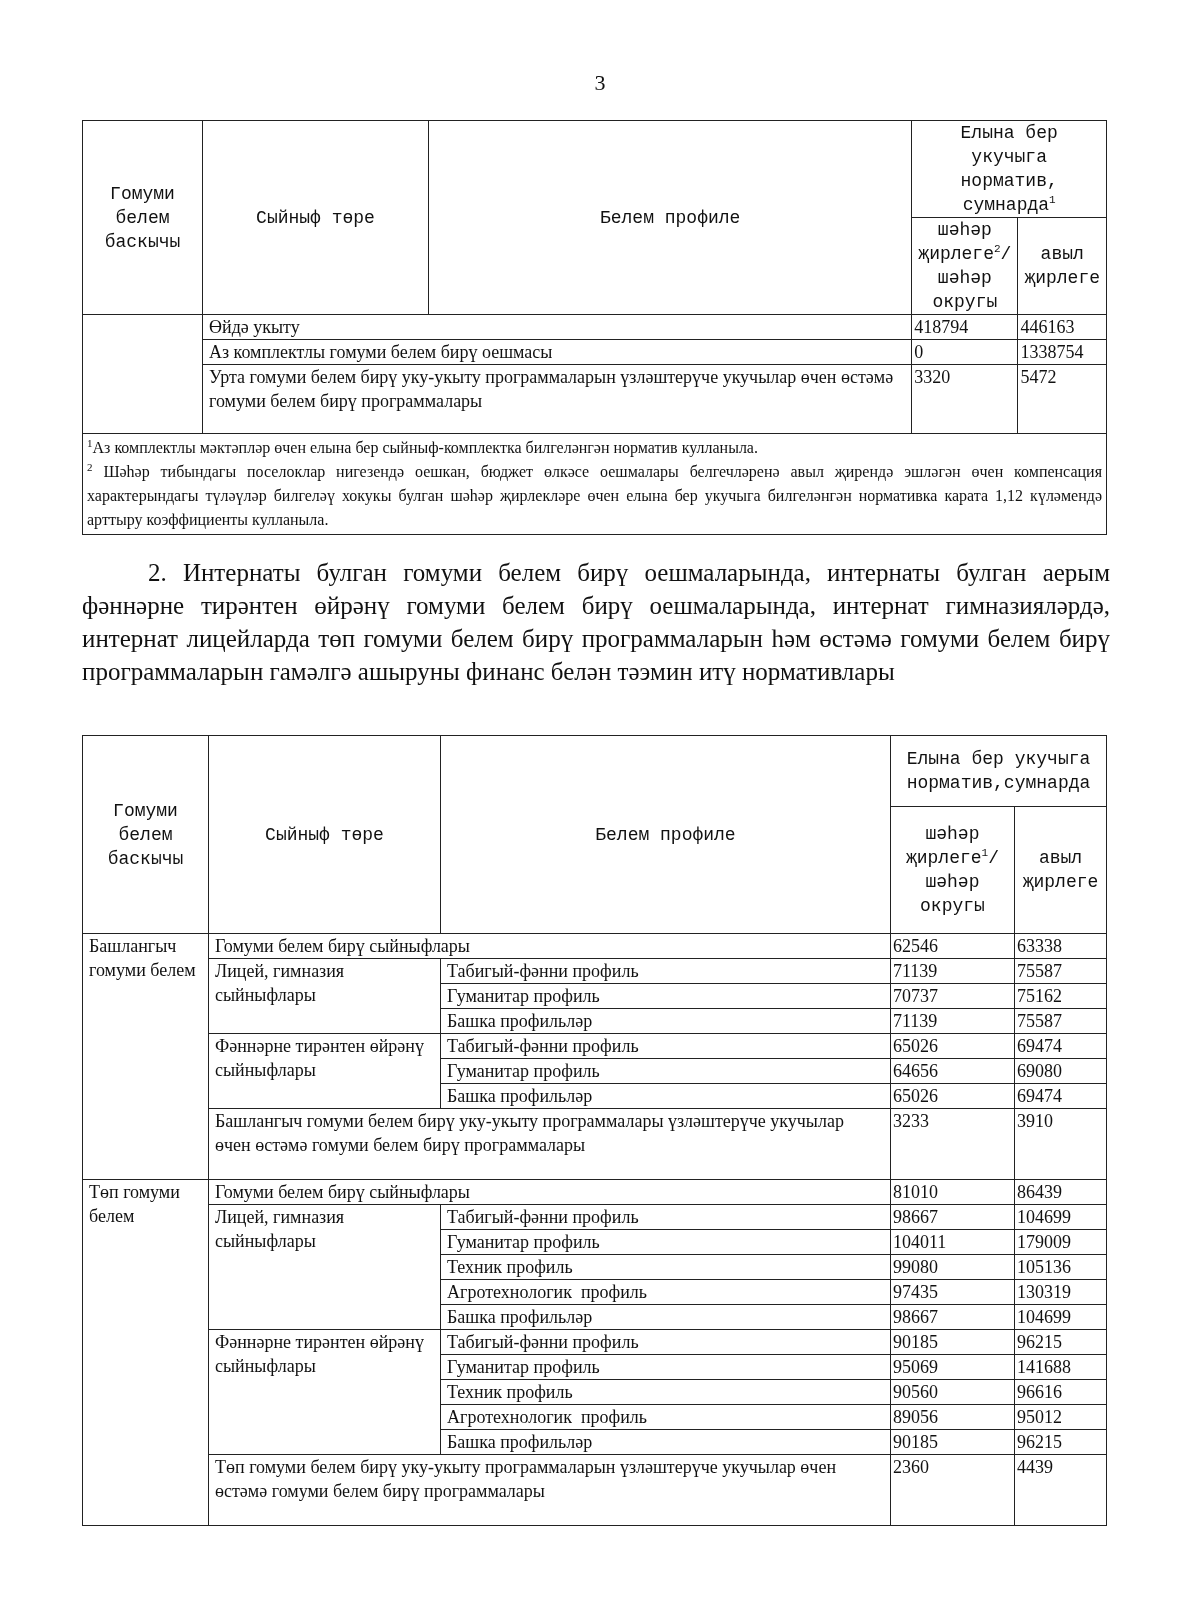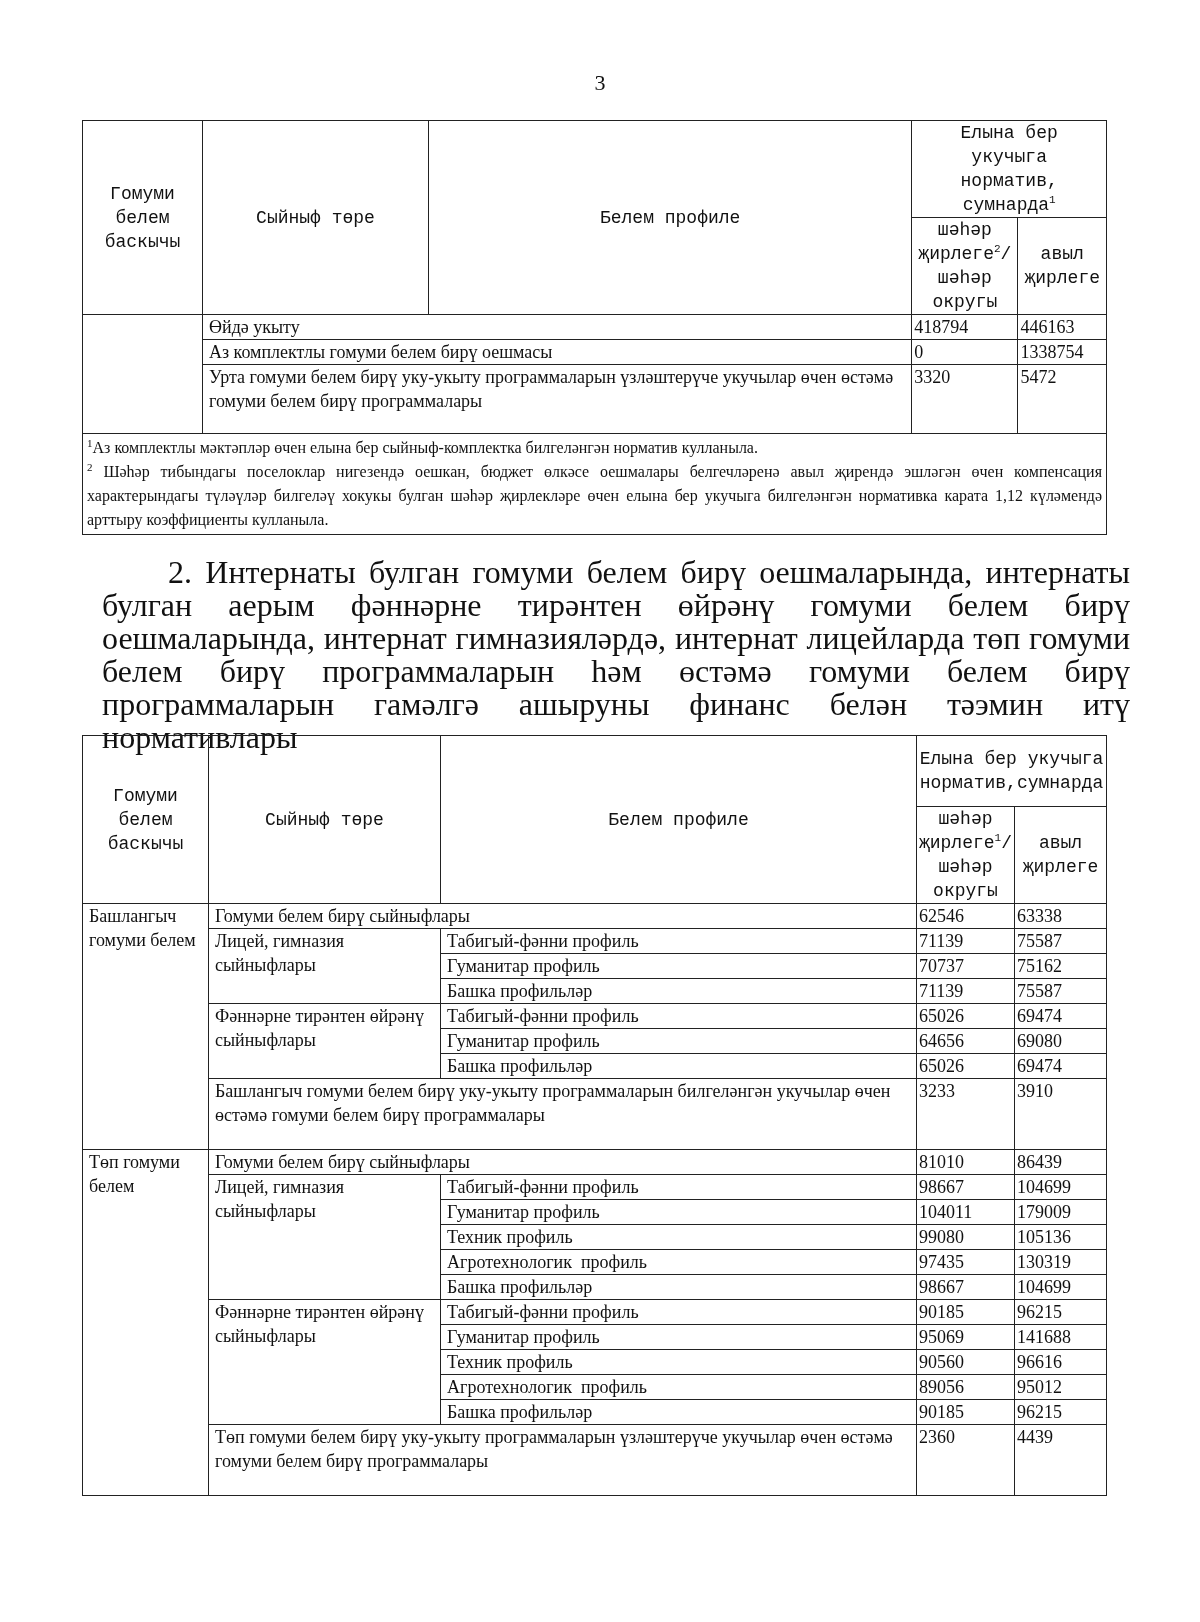--- a/index.html
+++ b/index.html
@@ -10,21 +10,21 @@
   .page-num { position: absolute; top: 70px; left: 0; width: 1200px; text-align: center; font-size: 22px; }
   table { border-collapse: collapse; position: absolute; left: 82px; width: 1025px; font-size: 18px; line-height: 24px; }
   td { border: 1.5px solid #222; padding: 0 6px; vertical-align: top; }
   .hdr td { text-align: center; vertical-align: middle; font-family: Liberation Mono, monospace; }
   .num { padding: 0 2px; }
   .t1 { top: 120px; }
   .t2 { top: 735px; }
   .foot td { font-size: 16px; line-height: 24px; padding: 2px 4px; }
   .para {
     position: absolute; left: 82px; top: 556px; width: 1028px;
-    font-size: 32px; line-height: 33px; text-align: justify; text-indent: 66px; margin-left: 20px;
+    font-size: 25px; line-height: 33px; text-align: justify; text-indent: 66px;
   }
   sup { font-size: 11px; line-height: 0; }
 </style>
 </head>
 <body>
 
 <div class="page-num">3</div>
 
 <table class="t1">
   <colgroup>
@@ -81,21 +81,21 @@
       <col style="width:92px">
     </colgroup>
   <tbody>
       <tr class="hdr">
     <td rowspan="2" style="height:166px">Гомуми белем баскычы</td>
     <td rowspan="2">Сыйныф төре</td>
     <td rowspan="2">Белем профиле</td>
     <td colspan="2" style="height:70px;padding:0">Елына бер укучыга норматив,сумнарда</td>
   </tr>
   <tr class="hdr">
-    <td style="padding:0"><span>шәһәр җирлеге</span><sup>1</sup><span>/ шәһәр округы</span></td>
+    <td style="padding:15px"><span>шәһәр җирлеге</span><sup>1</sup><span>/ шәһәр округы</span></td>
     <td>авыл җирлеге</td>
   </tr>
 
   <tr>
     <td rowspan="8">Башлангыч гомуми белем</td>
     <td colspan="2">Гомуми белем бирү сыйныфлары</td>
     <td class="num">62546</td>
     <td class="num">63338</td>
   </tr>
   <tr>
@@ -124,21 +124,21 @@
     <td>Гуманитар профиль</td>
     <td class="num">64656</td>
     <td class="num">69080</td>
   </tr>
   <tr>
     <td>Башка профильләр</td>
     <td class="num">65026</td>
     <td class="num">69474</td>
   </tr>
   <tr>
-    <td colspan="2" style="height:70px">Башлангыч гомуми белем бирү уку-укыту программаларын билгеләнгән укучылар өчен өстәмә гомуми белем бирү программалары</td>
+    <td colspan="2" style="height:70px">Башлангыч гомуми белем бирү уку-укыту программалары үзләштерүче укучылар өчен өстәмә гомуми белем бирү программалары</td>
     <td class="num">3233</td>
     <td class="num">3910</td>
   </tr>
 
   <tr>
     <td rowspan="12">Төп гомуми белем</td>
     <td colspan="2">Гомуми белем бирү сыйныфлары</td>
     <td class="num">81010</td>
     <td class="num">86439</td>
   </tr>

